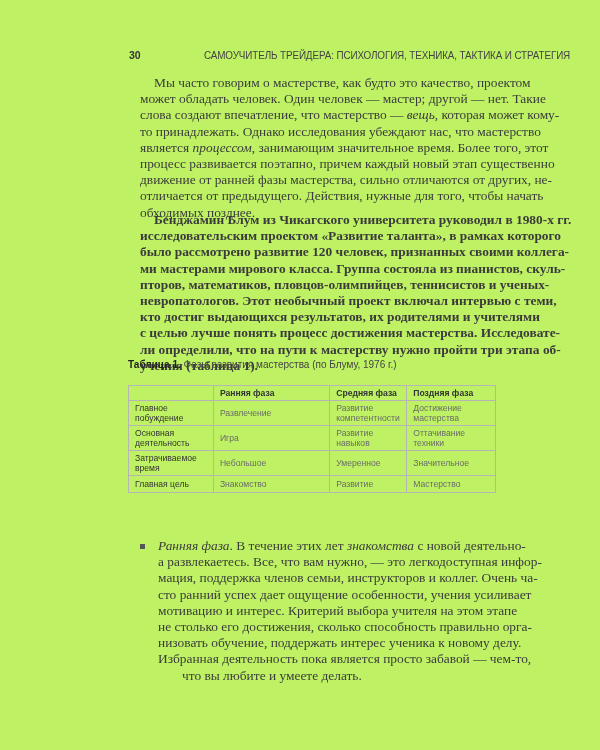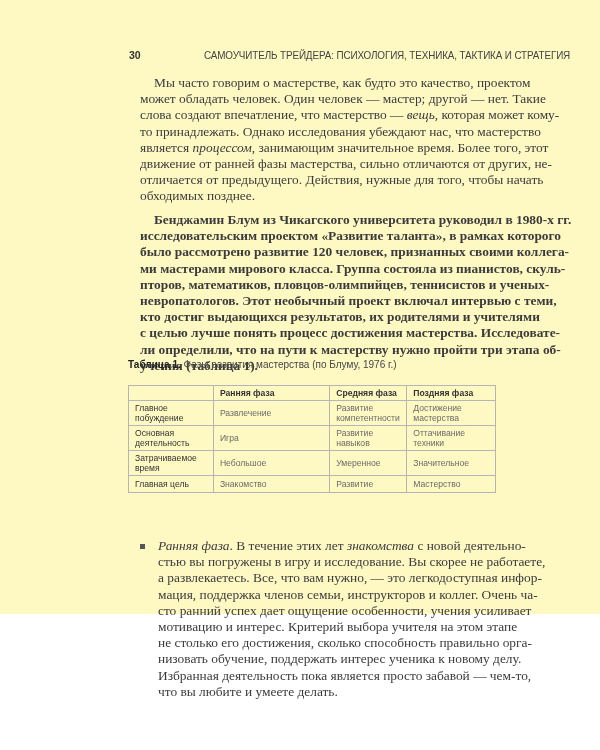--- a/index.html
+++ b/index.html
@@ -10,22 +10,22 @@
     body {
       width: 600px;
       height: 750px;
       position: relative;
       overflow: hidden;
       color: #3a3a3a;
     }
     .page {
       position: absolute;
       left: 0; top: 0;
-      width: 600px; height: 614px;
-      background: #fef9c3;
+      width: 600px; height: 750px;
+      background: #bef264;
     }
     .running-head {
       position: absolute;
       top: 49px;
       left: 129px;
       width: 366px;
       height: 14px;
       font-family: "Liberation Sans", sans-serif;
       font-size: 10.5px;
       color: #444;
@@ -146,38 +146,40 @@
       color: #3b3b3b;
     }
     .bullet-text .line {
       display: block;
       white-space: nowrap;
       text-align: justify;
       text-align-last: justify;
     }
     .bullet-text .line.last {
       text-align-last: left;
+      margin-left: 24px;
     }
   </style>
 </head>
 <body>
 
 <div class="page">
 
   <div class="running-head">
     <span class="page-number">30</span>
     <span class="book-title">САМОУЧИТЕЛЬ ТРЕЙДЕРА: ПСИХОЛОГИЯ, ТЕХНИКА, ТАКТИКА И СТРАТЕГИЯ</span>
   </div>
 
   <div class="body-text p1">
     <span class="line">Мы часто говорим о мастерстве, как будто это качество, проектом</span>
     <span class="line">может обладать человек. Один человек — мастер; другой — нет. Такие</span>
     <span class="line"><span>слова создают впечатление, что мастерство — </span><em>вещь</em><span>, которая может кому-</span></span>
     <span class="line">то принадлежать. Однако исследования убеждают нас, что мастерство</span>
     <span class="line"><span>является </span><em>процессом</em><span>, занимающим значительное время. Более того, этот</span></span>
+    <span class="line">процесс развивается поэтапно, причем каждый новый этап существенно</span>
     <span class="line">движение от ранней фазы мастерства, сильно отличаются от других, не-</span>
     <span class="line">отличается от предыдущего. Действия, нужные для того, чтобы начать</span>
     <span class="line last">обходимых позднее.</span>
   </div>
 
   <div class="body-text p2">
     <span class="line indent">Бенджамин Блум из Чикагского университета руководил в 1980-х гг.</span>
     <span class="line">исследовательским проектом «Развитие таланта», в рамках которого</span>
     <span class="line">было рассмотрено развитие 120 человек, признанных своими коллега-</span>
     <span class="line">ми мастерами мирового класса. Группа состояла из пианистов, скуль-</span>
@@ -231,21 +233,20 @@
       <td>Развитие</td>
       <td>Мастерство</td>
     </tr>
   </tbody>
     </table>
 
   <div class="bullet-block">
     <span class="bullet-marker"></span>
     <div class="bullet-text">
       <span class="line"><em>Ранняя фаза</em><span>. В течение этих лет </span><em>знакомства</em><span> с новой деятельно-</span></span>
-      <span class="line">стью вы погружены в игру и исследование. Вы скорее не работаете,</span>
       <span class="line">а развлекаетесь. Все, что вам нужно, — это легкодоступная инфор-</span>
       <span class="line">мация, поддержка членов семьи, инструкторов и коллег. Очень ча-</span>
       <span class="line">сто ранний успех дает ощущение особенности, учения усиливает</span>
       <span class="line">мотивацию и интерес. Критерий выбора учителя на этом этапе</span>
       <span class="line">не столько его достижения, сколько способность правильно орга-</span>
       <span class="line">низовать обучение, поддержать интерес ученика к новому делу.</span>
       <span class="line">Избранная деятельность пока является просто забавой — чем-то,</span>
       <span class="line last">что вы любите и умеете делать.</span>
     </div>
   </div>

